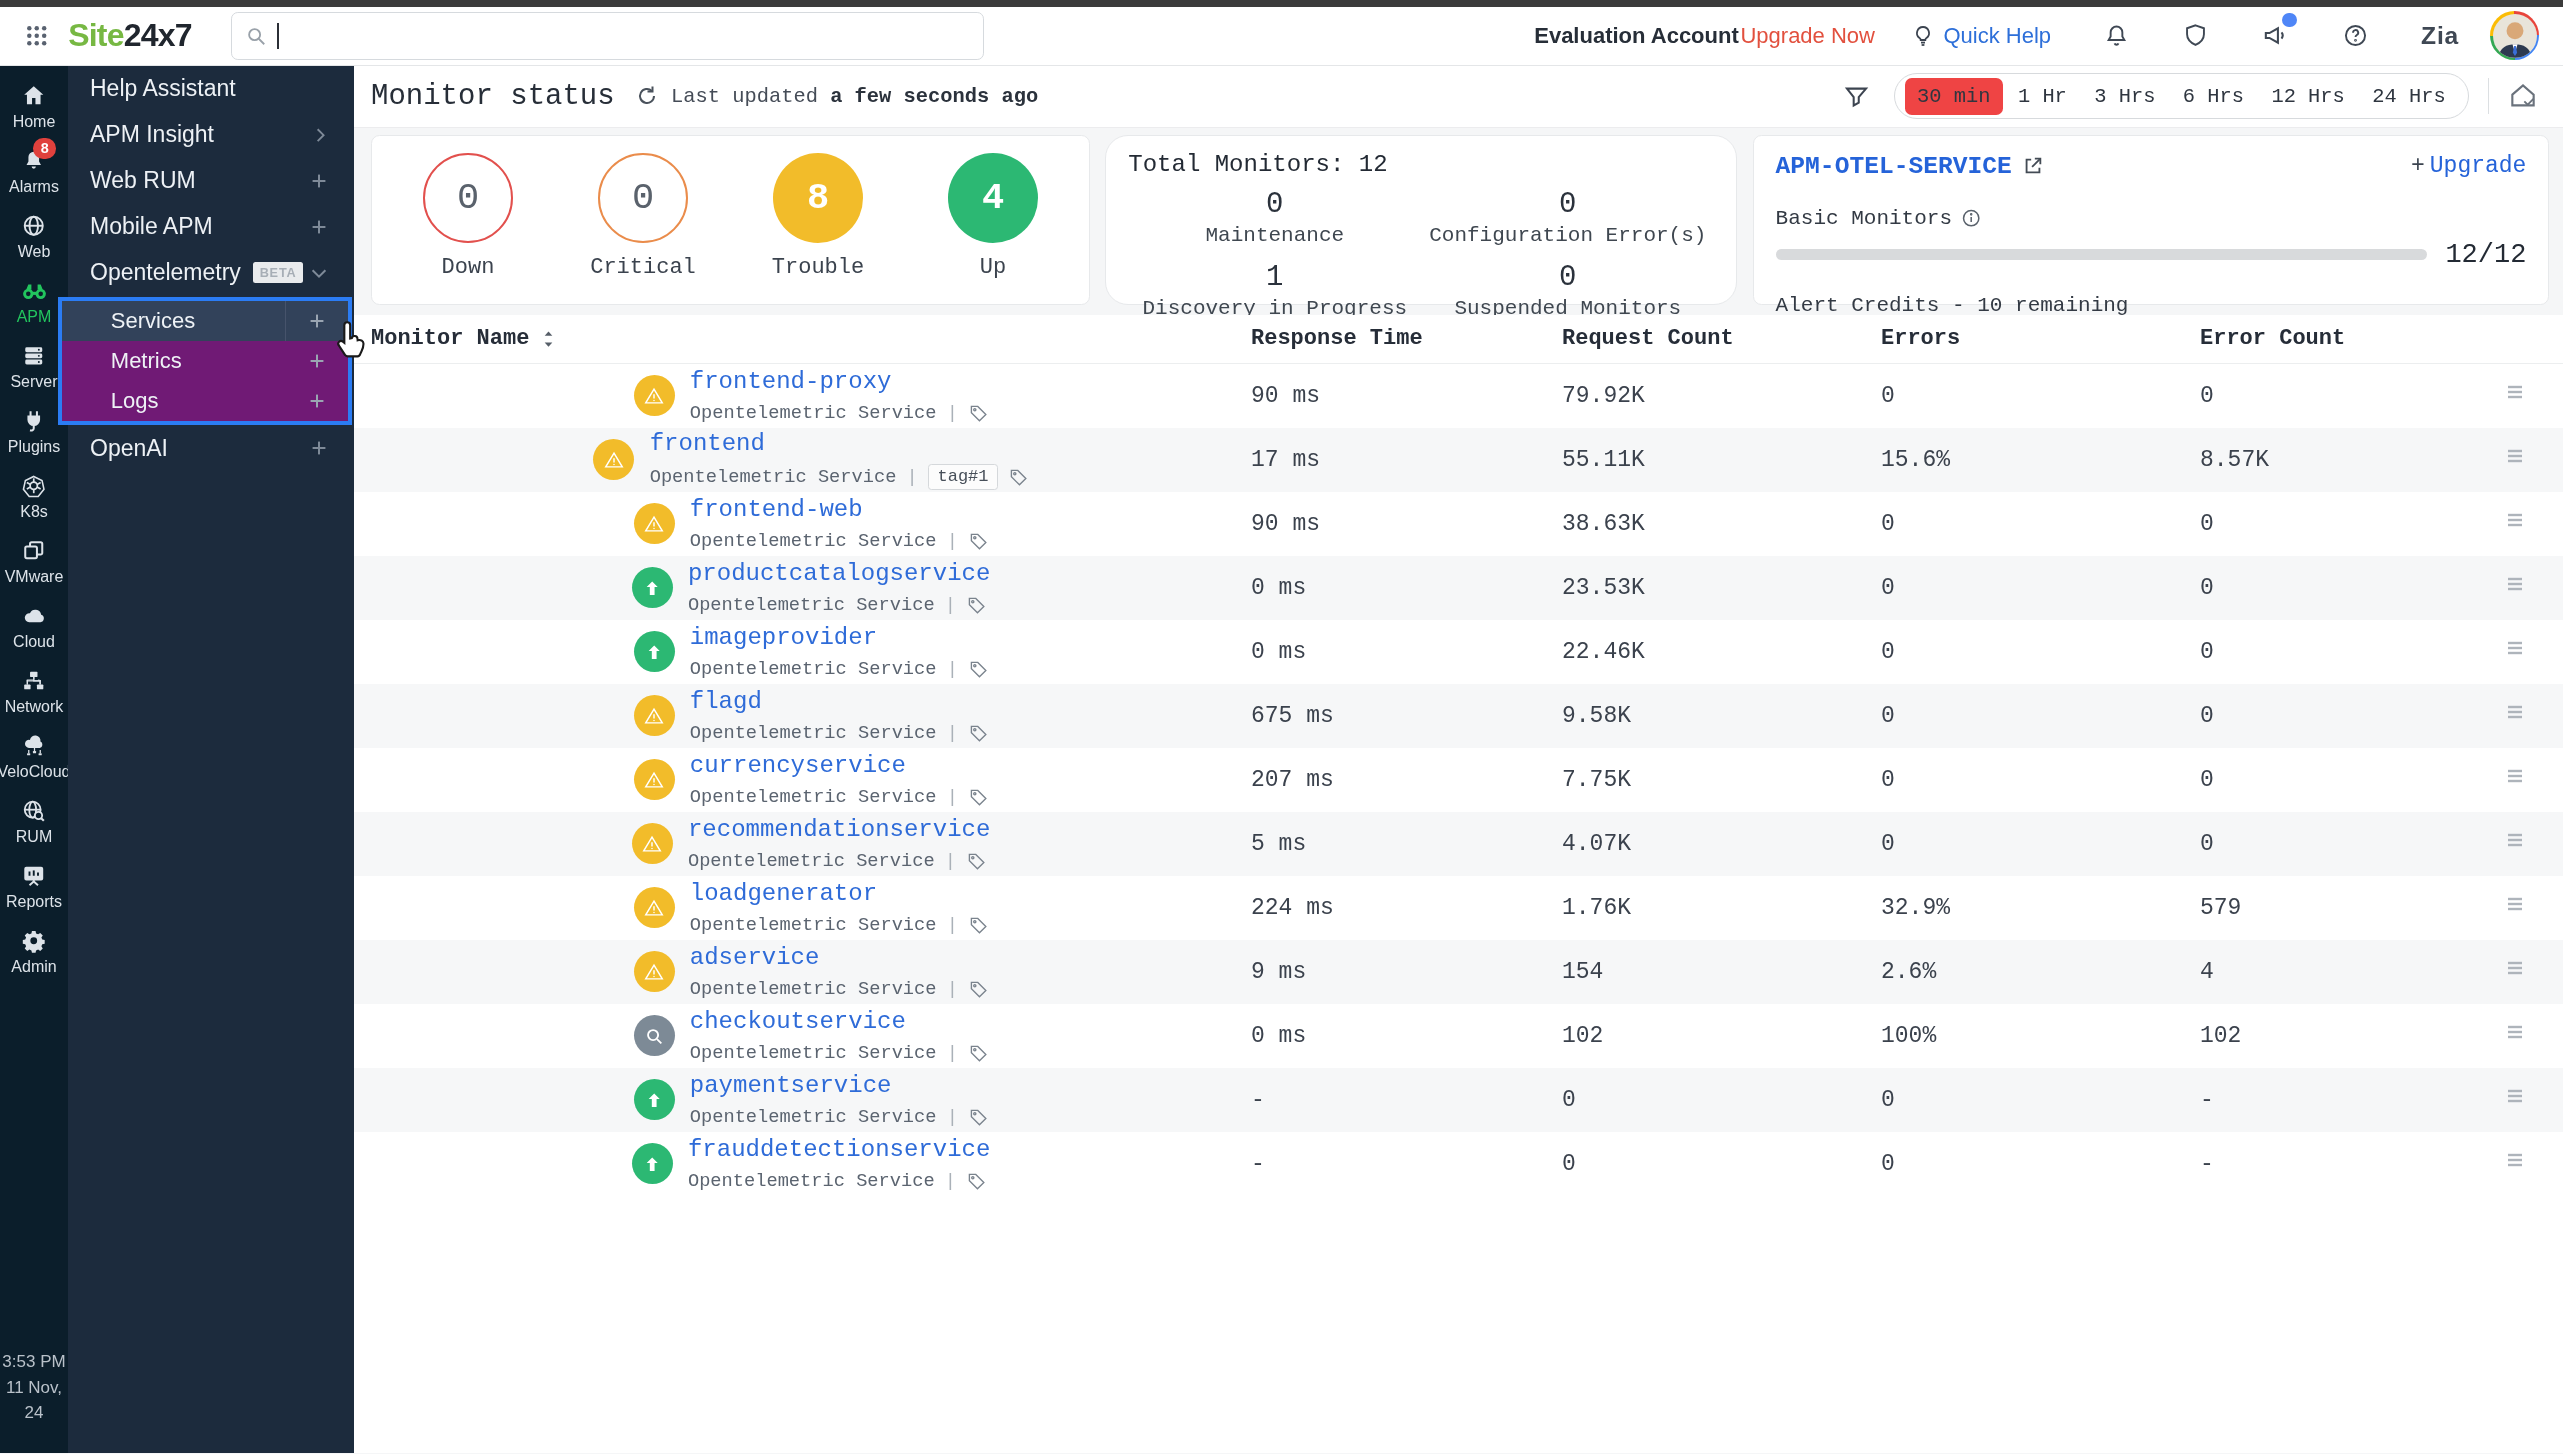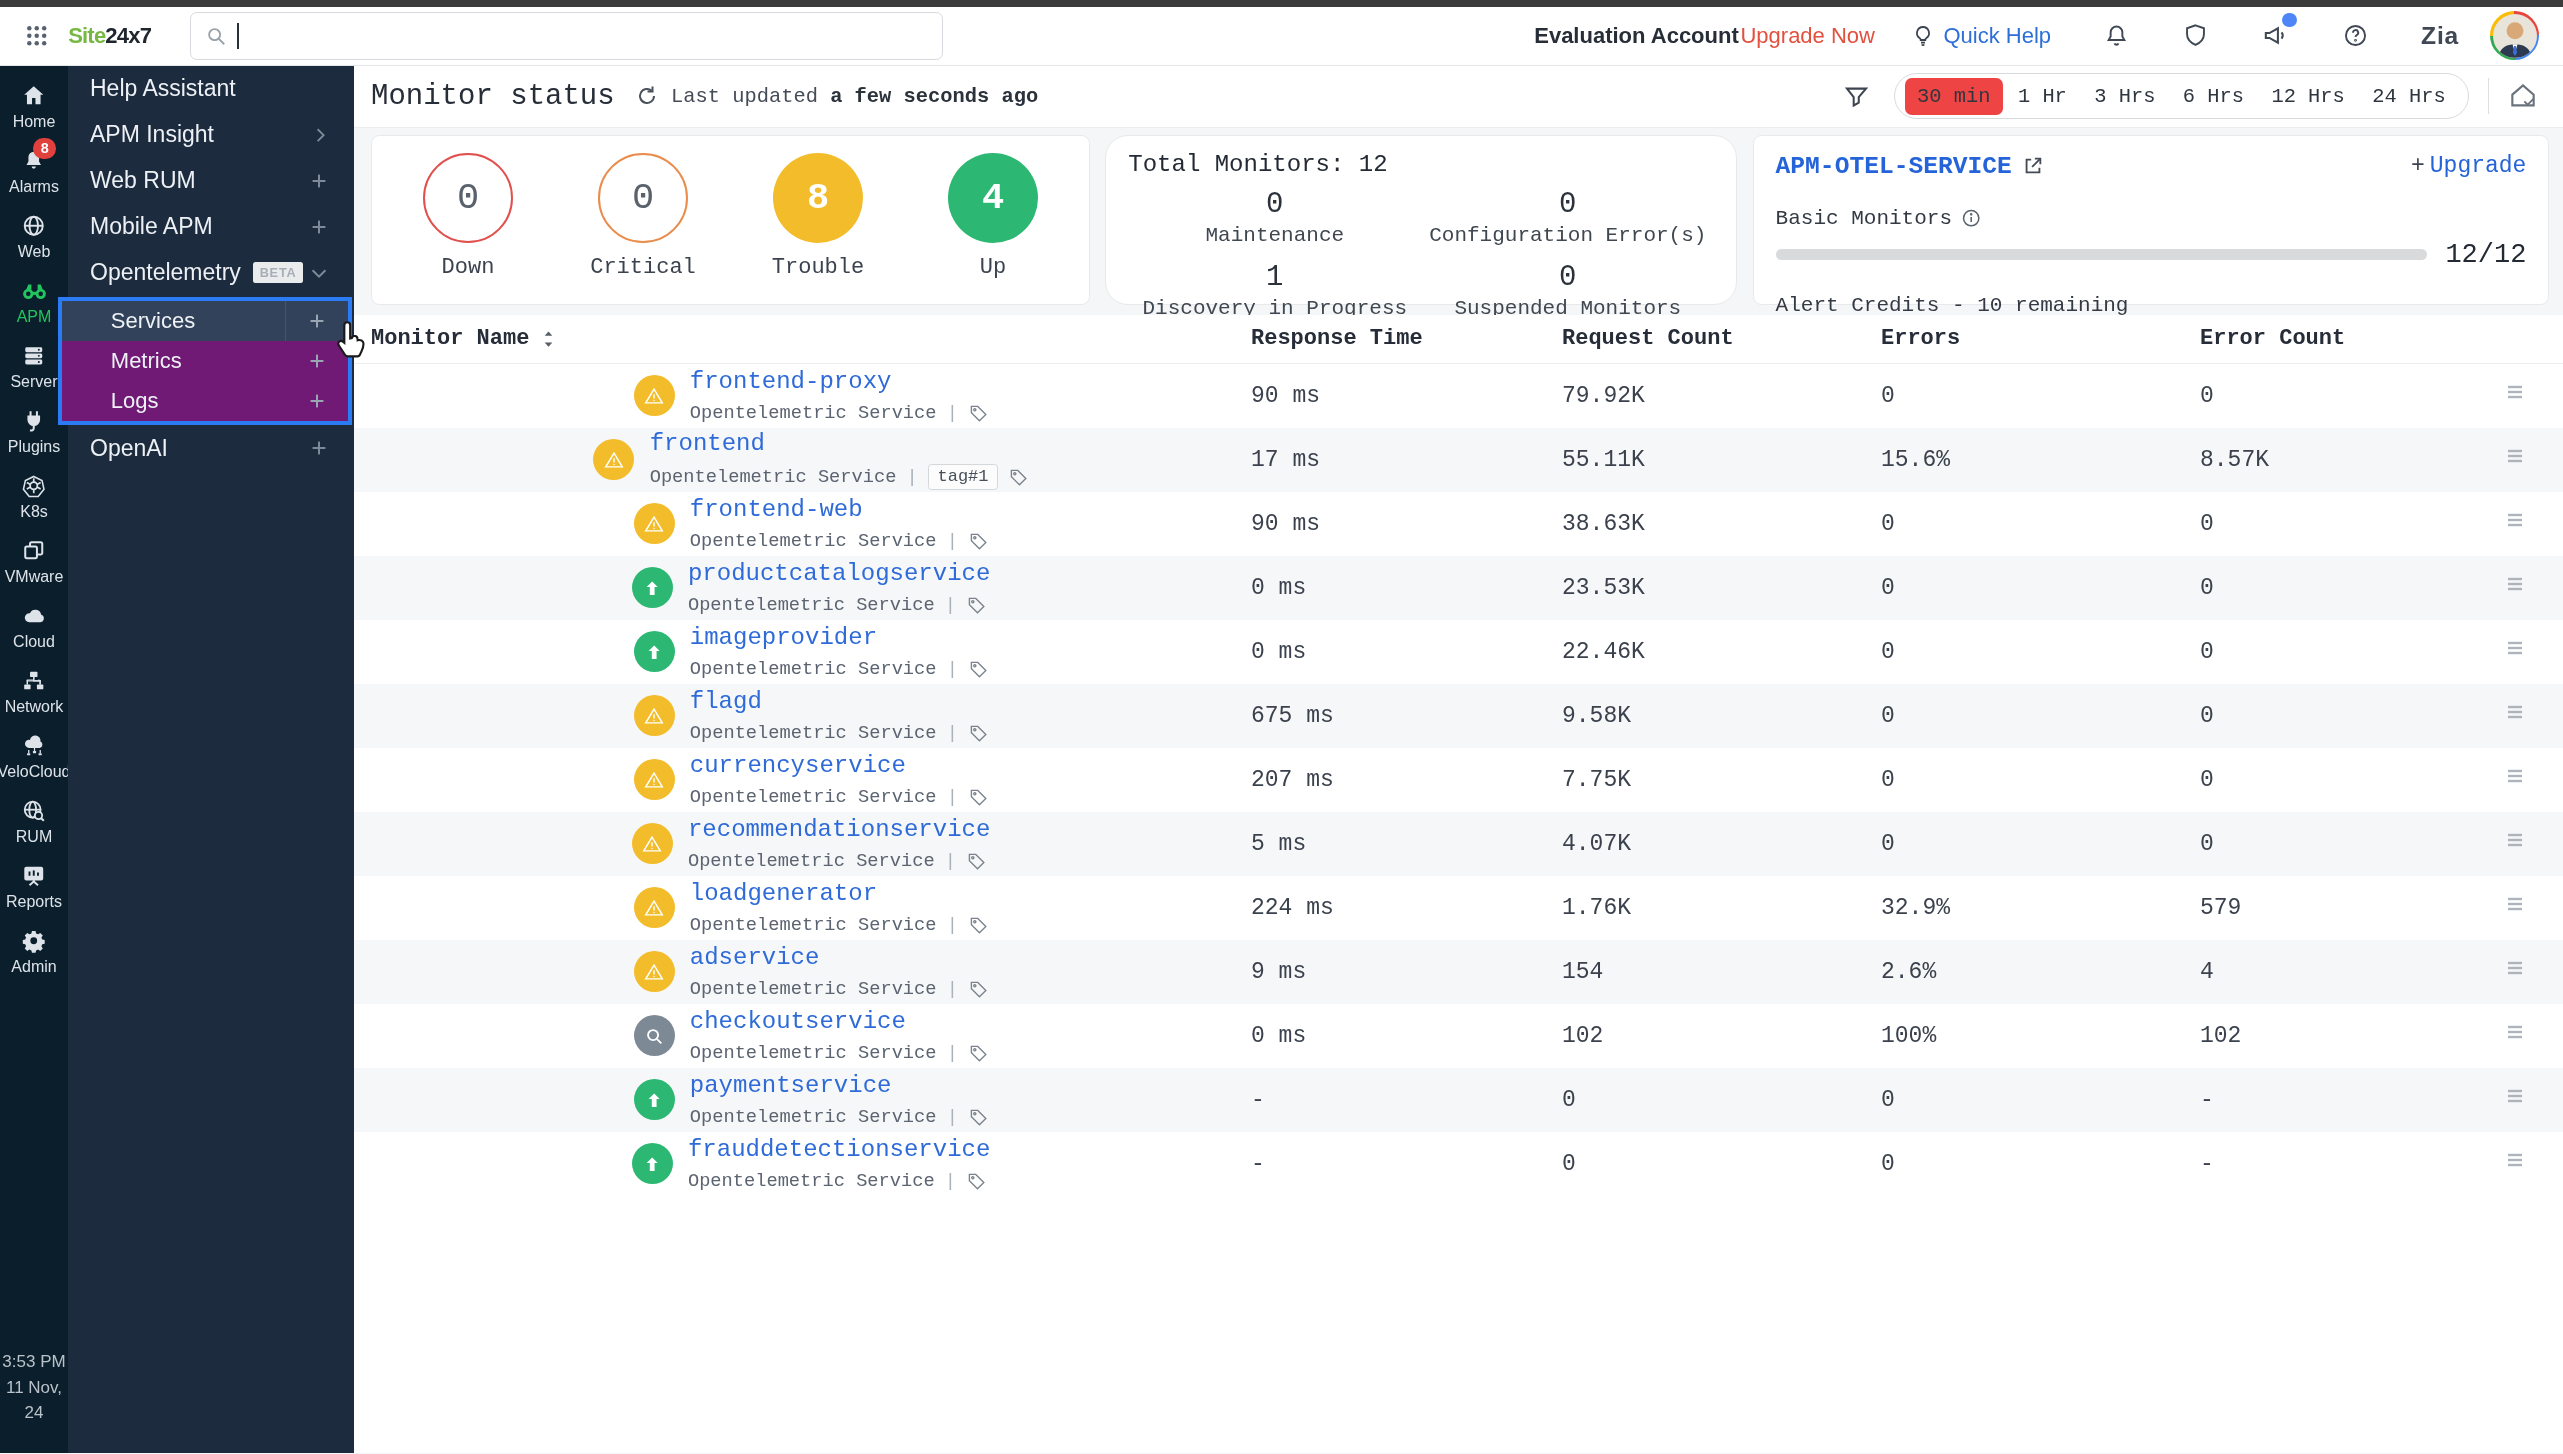--- a/index.html
+++ b/index.html
@@ -3,21 +3,21 @@
 <meta charset="utf-8">
 <style>
   * { box-sizing: border-box; margin: 0; padding: 0; }
   html,body { width:2563px; height:1454px; overflow:hidden; font-family:"Liberation Sans",sans-serif; background:#f5f6f7; position:relative; }
 
   
   .top-strip { height:6.8px; background:#3b3b3b; }
   .topbar { height:59px; background:#fff; border-bottom:0.8px solid #e4e6e8; display:flex; align-items:center; padding:0 24px; }
   .ic svg { display:block; }
   .apps-grid { color:#596270; margin-right:18.7px; cursor:pointer; }
-  .logo { font-size:22px; font-weight:700; letter-spacing:-0.8px; margin-right:39px; cursor:pointer; }
+  .logo { font-size:32px; font-weight:700; letter-spacing:-0.8px; margin-right:39px; cursor:pointer; }
   .logo .g { color:#77b843; } .logo .d { color:#20262e; }
   .searchbox { width:753px; height:48px; border:0.8px solid #d6dade; border-radius:6.8px; display:flex; align-items:center; padding:0 13.6px; gap:10.2px; background:#fff; }
   .search-ic { color:#99a1a9; }
   .caret { width:1.7px; height:25.5px; background:#2b2f36; }
   .searchbox input { border:none; outline:none; flex:1; font-size:22px; font-family:inherit; color:#2b323c; }
   .topbar-spacer { flex:1; }
   .account { font-size:22px; font-weight:700; color:#272e38; }
   .upgrade-now { font-size:22px; color:#e2503e; margin-left:1.7px; cursor:pointer; }
   .qh { display:flex; align-items:center; gap:8.5px; margin-left:36px; color:#2d6fd9; font-size:22px; cursor:pointer; }
   .qh .bulb { color:#3c4450; }

